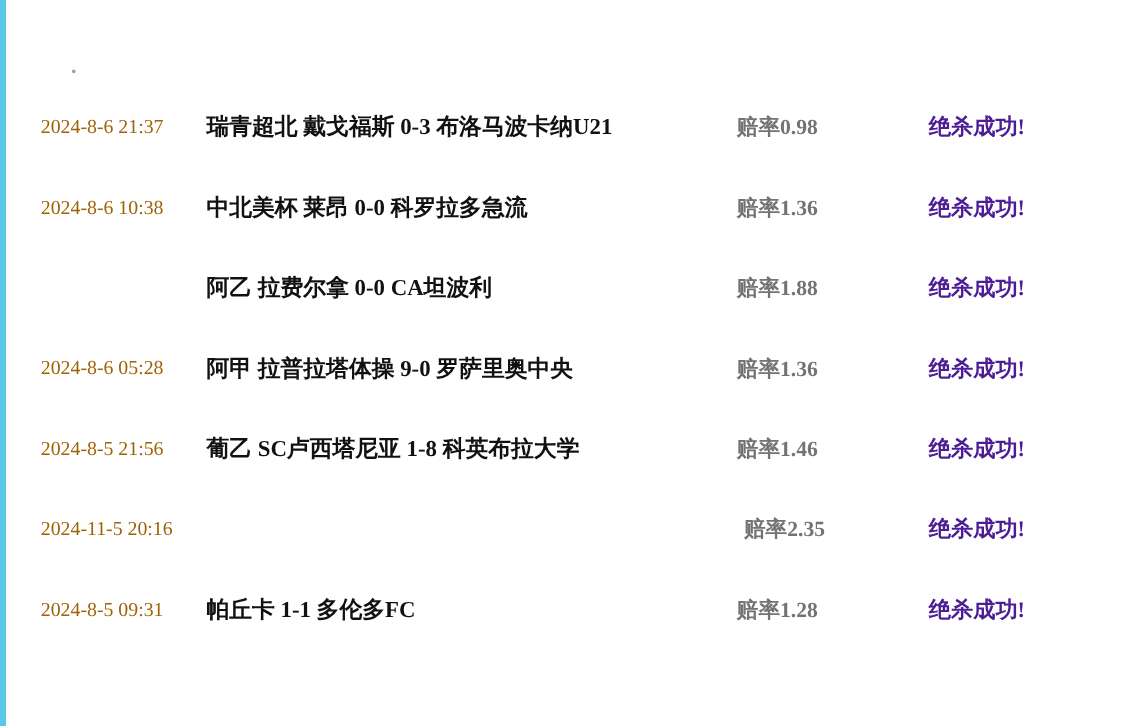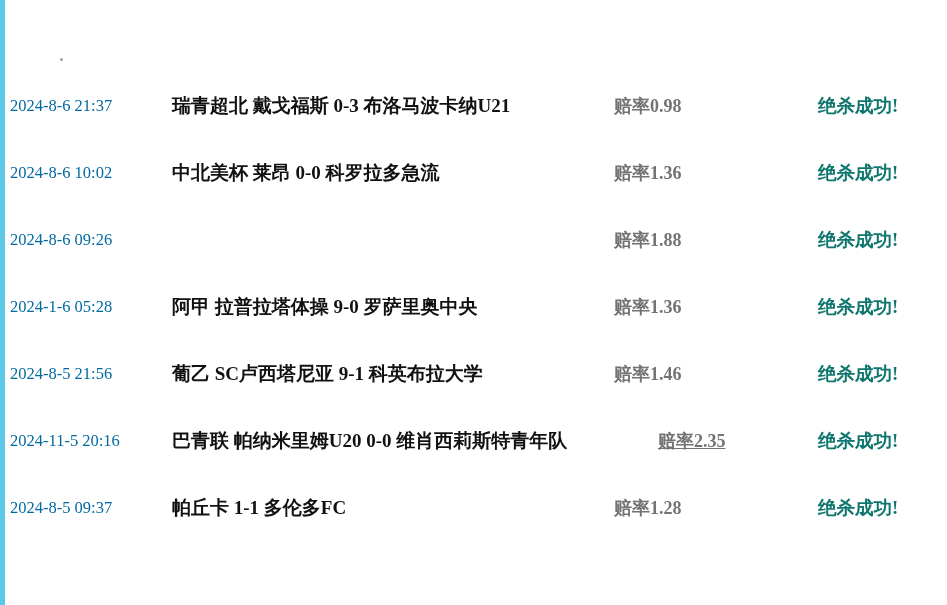--- a/index.html
+++ b/index.html
@@ -45,23 +45,23 @@
     width: 947px;
   }
   .row {
     position: relative;
     height: 67px;
     display: flex;
     align-items: center;
   }
   .cell-date {
     position: absolute;
-    left: 10px;
+    left: 34px;
     width: 150px;
-    color: #0369a1;
+    color: #a16207;
     font-size: 16.5px;
     letter-spacing: 0px;
     white-space: nowrap;
   }
   .cell-match {
     position: absolute;
     left: 172px;
     color: #111111;
     font-size: 19px;
     font-weight: bold;
@@ -69,85 +69,82 @@
   }
   .cell-odds {
     position: absolute;
     left: 614px;
     color: #737373;
     font-size: 18px;
     font-weight: bold;
     white-space: nowrap;
   }
   .cell-odds.shift {
-    left: 658px;
-    text-decoration: underline;
+    left: 620px;
   }
   .cell-result {
     position: absolute;
     left: 774px;
-    color: #0f766e;
+    color: #4c1d95;
     font-size: 18.5px;
     font-weight: bold;
     white-space: nowrap;
-    margin-left: 44px;
   }
 </style>
 </head>
 <body>
 
 <div class="page">
 
   <div class="left-rule"></div>
   <div class="top-dot"></div>
 
   <div class="rows">
 
     <div class="row">
       <span class="cell-date">2024-8-6 21:37</span>
       <span class="cell-match">瑞青超北 戴戈福斯 0-3 布洛马波卡纳U21</span>
       <span class="cell-odds">赔率0.98</span>
       <span class="cell-result">绝杀成功!</span>
     </div>
 
     <div class="row">
-      <span class="cell-date">2024-8-6 10:02</span>
+      <span class="cell-date">2024-8-6 10:38</span>
       <span class="cell-match">中北美杯 莱昂 0-0 科罗拉多急流</span>
       <span class="cell-odds">赔率1.36</span>
       <span class="cell-result">绝杀成功!</span>
     </div>
 
     <div class="row">
-      <span class="cell-date">2024-8-6 09:26</span>
+      <span class="cell-match">阿乙 拉费尔拿 0-0 CA坦波利</span>
       <span class="cell-odds">赔率1.88</span>
       <span class="cell-result">绝杀成功!</span>
     </div>
 
     <div class="row">
-      <span class="cell-date">2024-1-6 05:28</span>
+      <span class="cell-date">2024-8-6 05:28</span>
       <span class="cell-match">阿甲 拉普拉塔体操 9-0 罗萨里奥中央</span>
       <span class="cell-odds">赔率1.36</span>
       <span class="cell-result">绝杀成功!</span>
     </div>
 
     <div class="row">
       <span class="cell-date">2024-8-5 21:56</span>
-      <span class="cell-match">葡乙 SC卢西塔尼亚 9-1 科英布拉大学</span>
+      <span class="cell-match">葡乙 SC卢西塔尼亚 1-8 科英布拉大学</span>
       <span class="cell-odds">赔率1.46</span>
       <span class="cell-result">绝杀成功!</span>
     </div>
 
     <div class="row">
       <span class="cell-date">2024-11-5 20:16</span>
-      <span class="cell-match">巴青联 帕纳米里姆U20 0-0 维肖西莉斯特青年队</span>
       <span class="cell-odds shift">赔率2.35</span>
       <span class="cell-result">绝杀成功!</span>
     </div>
 
     <div class="row">
-      <span class="cell-date">2024-8-5 09:37</span>
+      <span class="cell-date">2024-8-5 09:31</span>
       <span class="cell-match">帕丘卡 1-1 多伦多FC</span>
       <span class="cell-odds">赔率1.28</span>
       <span class="cell-result">绝杀成功!</span>
     </div>
 
   </div>
 </div>
 
 </body></html>

